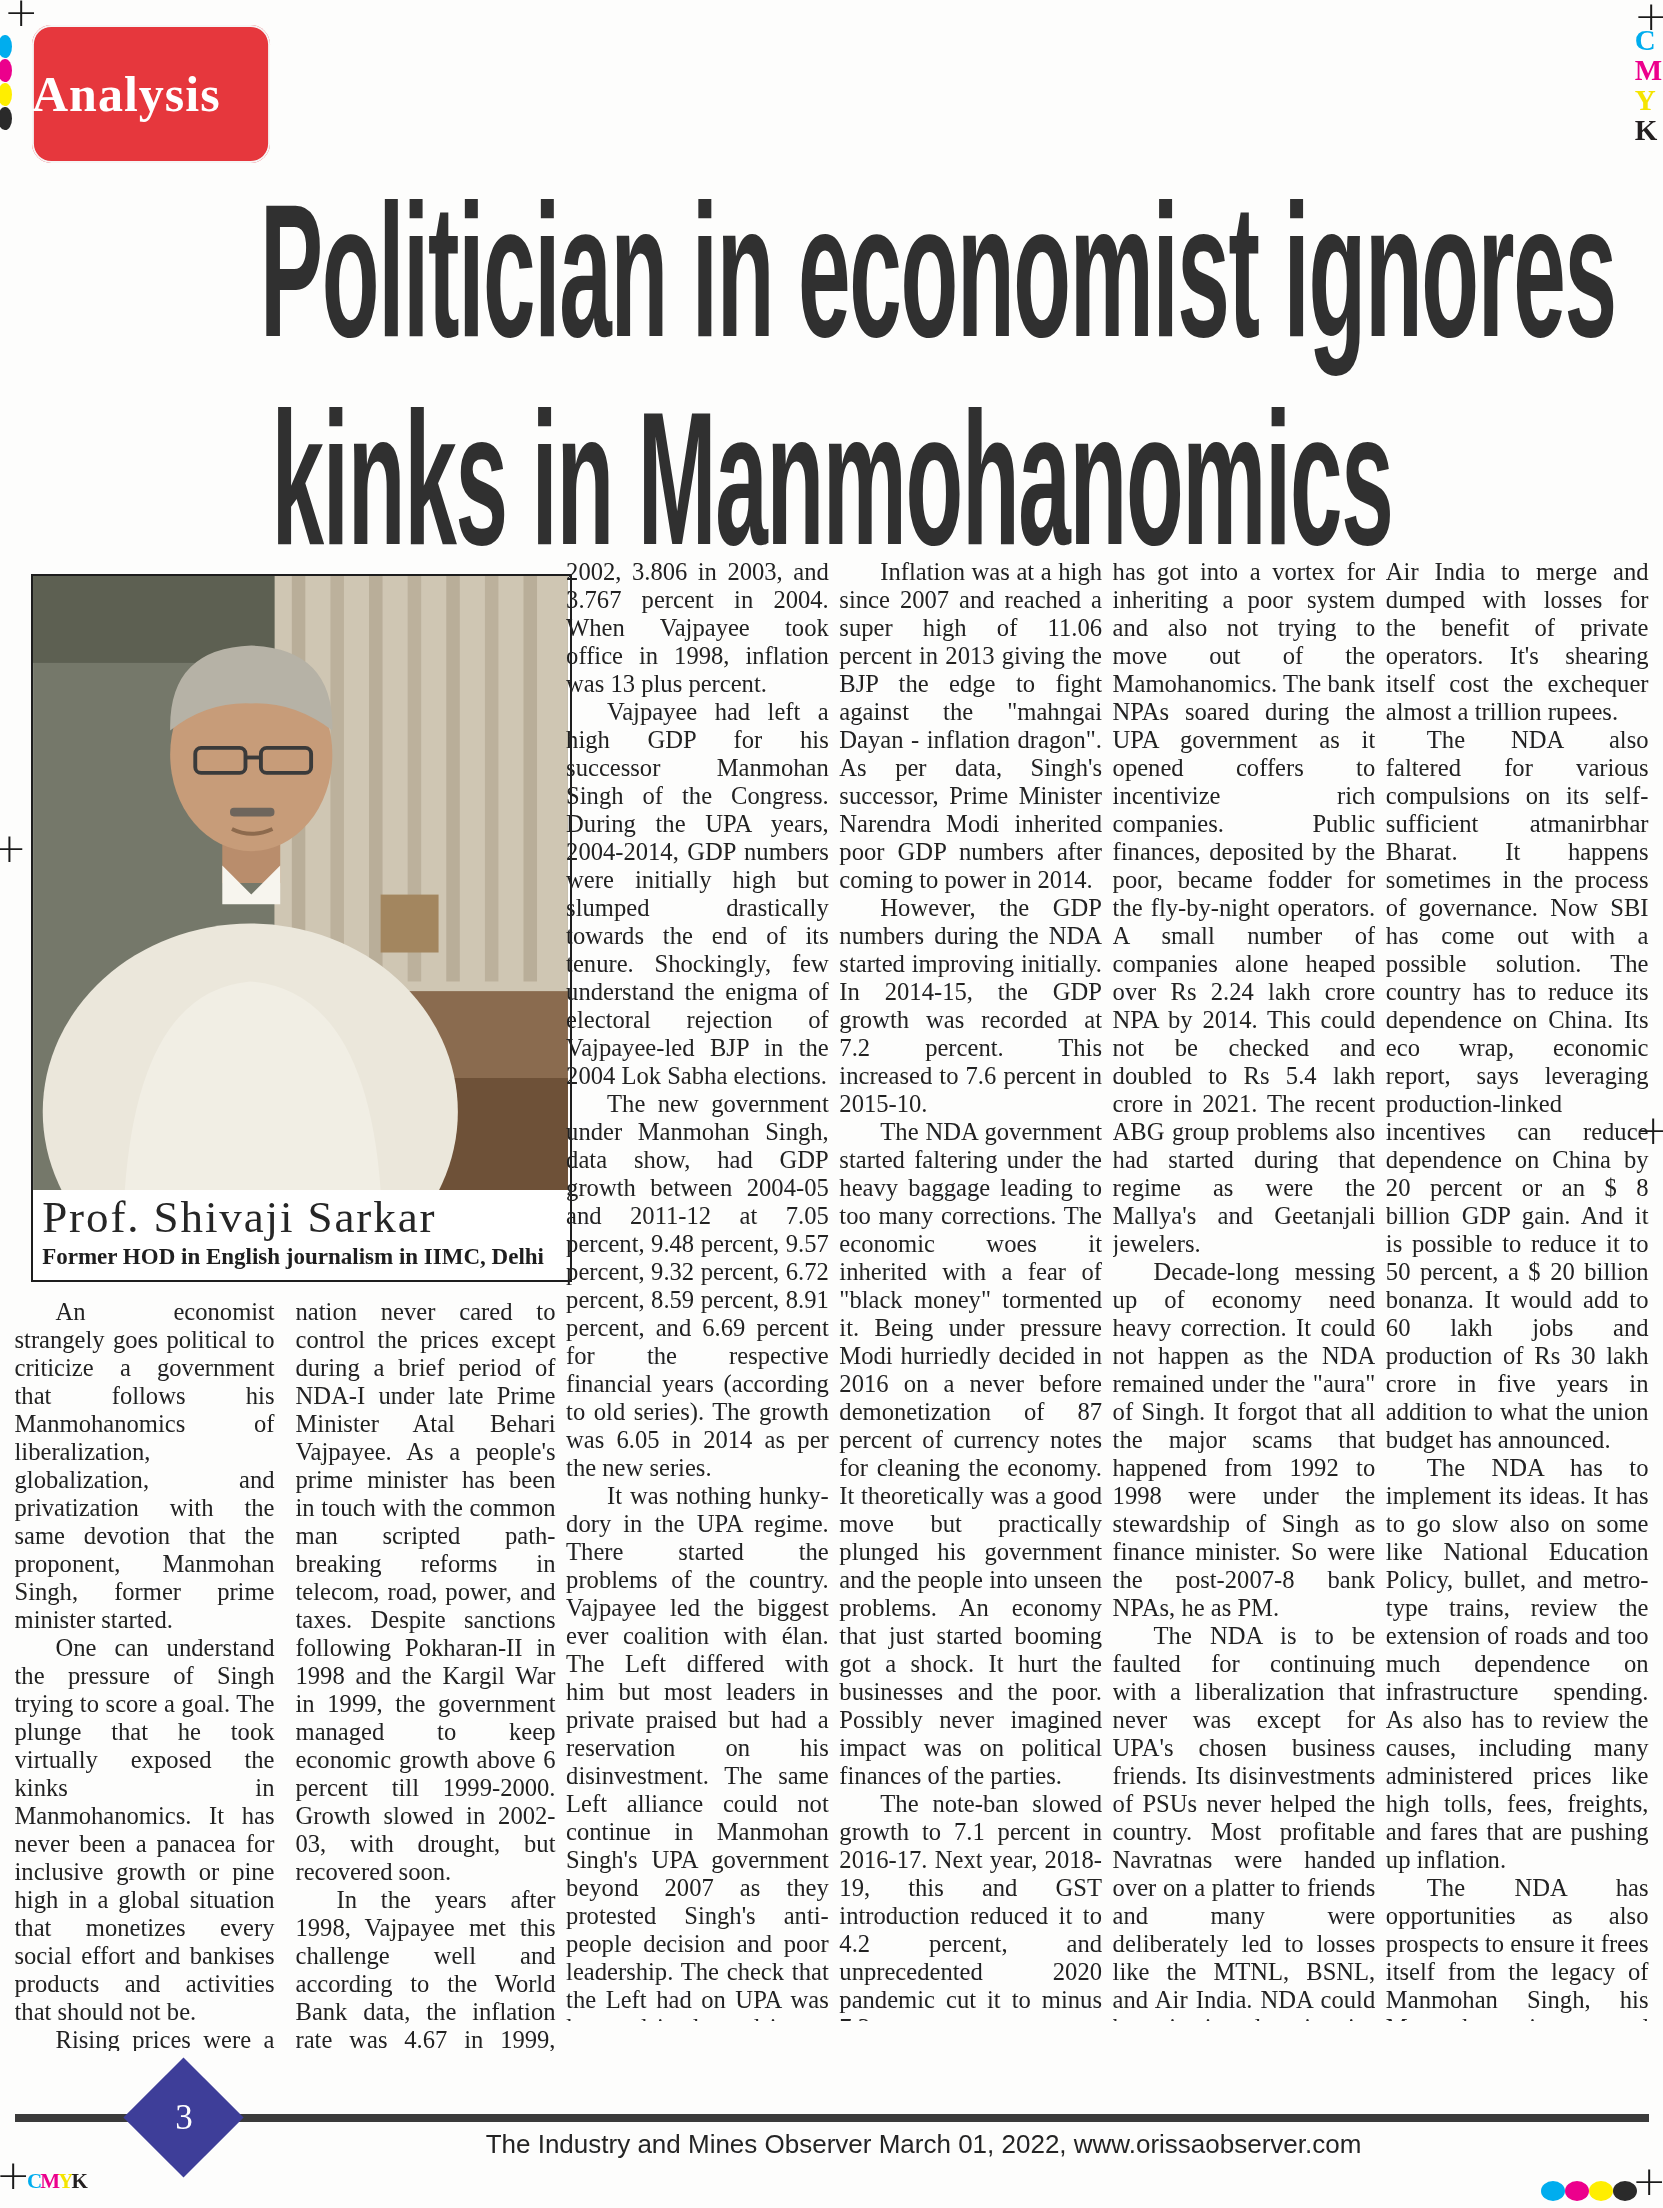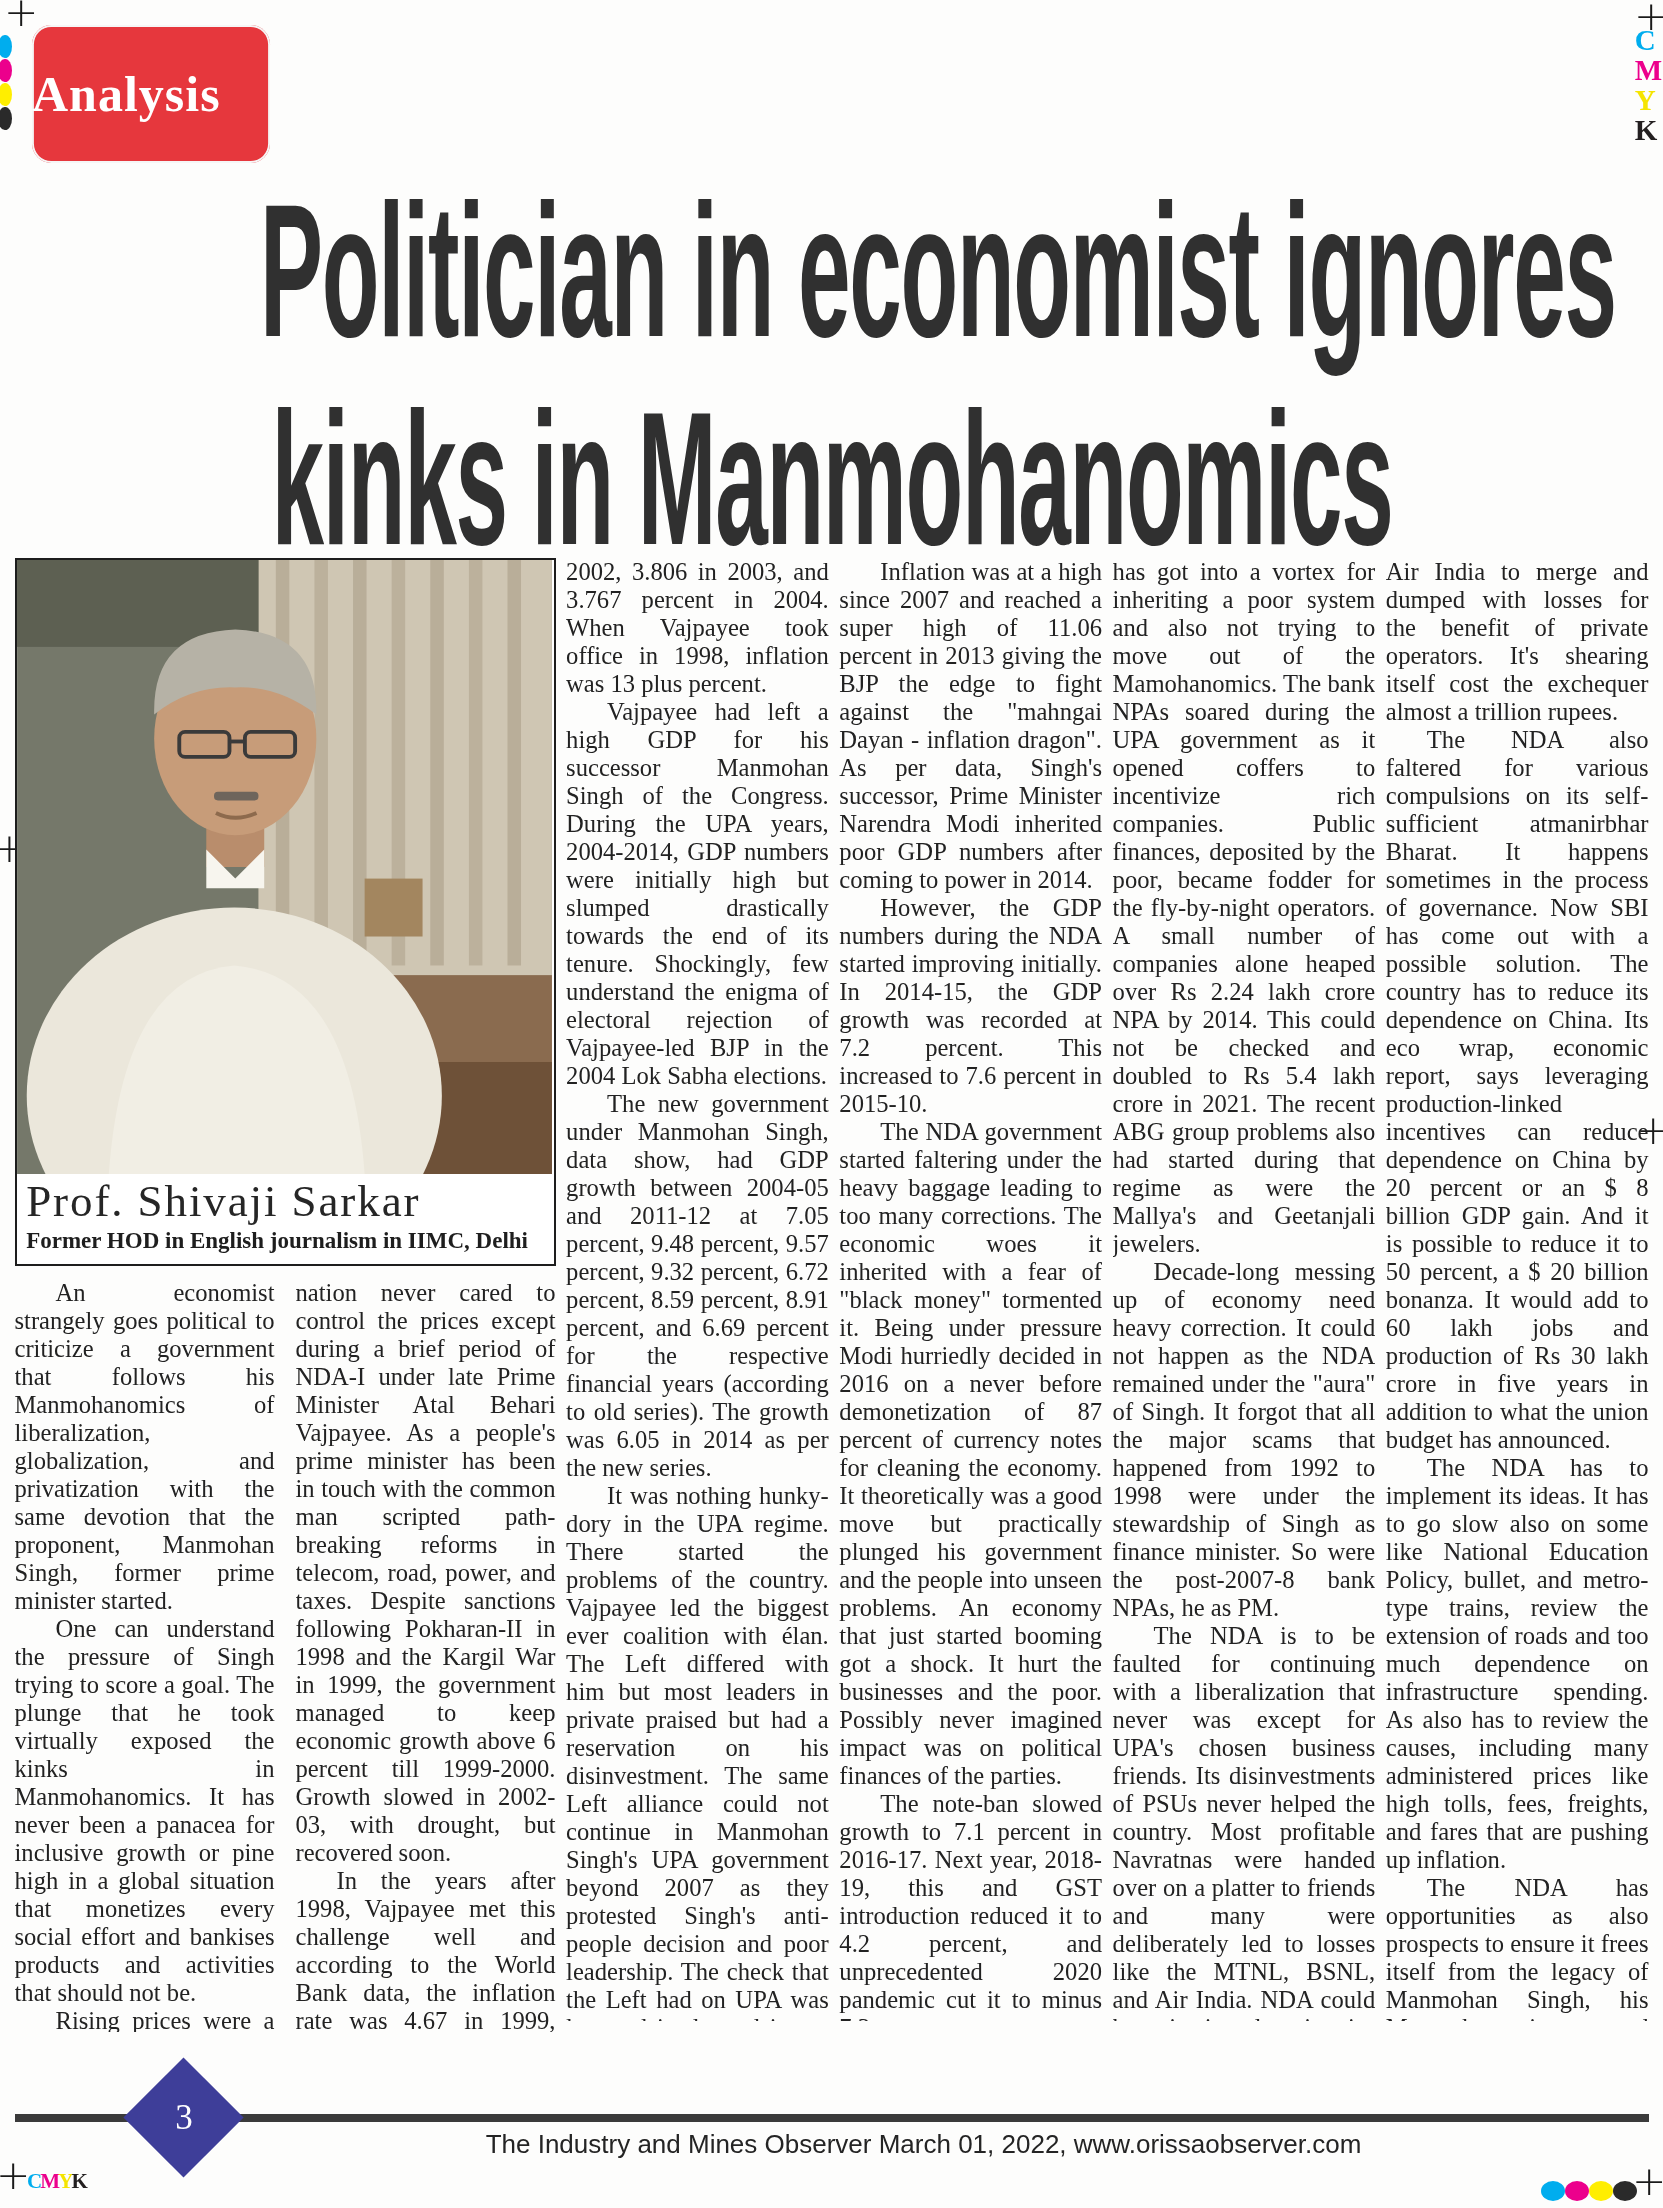--- a/index.html
+++ b/index.html
@@ -122,21 +122,21 @@
   </div>
 
   <div class="headline">
     <div class="hl hl1">Politician in economist ignores</div>
     <div class="hl hl2">kinks in Manmohanomics</div>
   </div>
 
   <div class="main">
 
     <div class="left-block">
-      <figure class="photo-fig" style="margin:0;">
+      <figure class="photo-fig" style="margin:16px;">
         <svg class="photo-art" viewBox="0 0 554 636">
           <rect x="0" y="0" width="554" height="636" fill="#75786a"></rect>
           <rect x="250" y="0" width="304" height="636" fill="#cfc6b3"></rect>
           <rect x="268" y="0" width="14" height="420" fill="#b9ae99"></rect>
           <rect x="308" y="0" width="14" height="420" fill="#bcb19c"></rect>
           <rect x="348" y="0" width="14" height="420" fill="#b9ae99"></rect>
           <rect x="388" y="0" width="14" height="420" fill="#bcb19c"></rect>
           <rect x="428" y="0" width="14" height="420" fill="#b9ae99"></rect>
           <rect x="468" y="0" width="14" height="420" fill="#bcb19c"></rect>
           <rect x="508" y="0" width="14" height="420" fill="#b9ae99"></rect>

